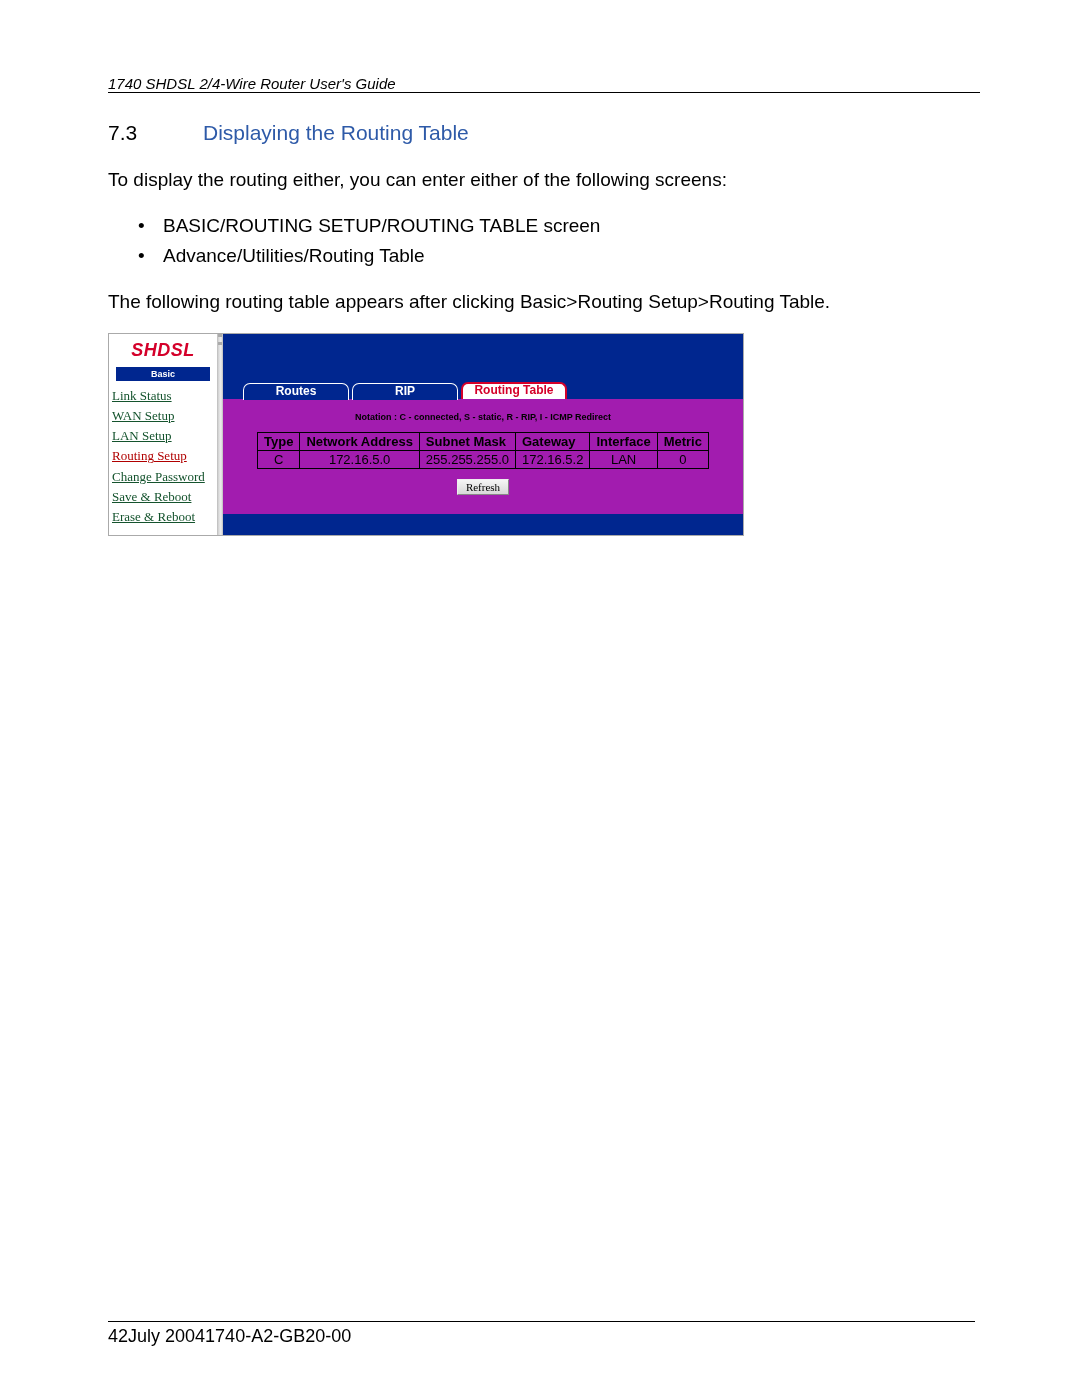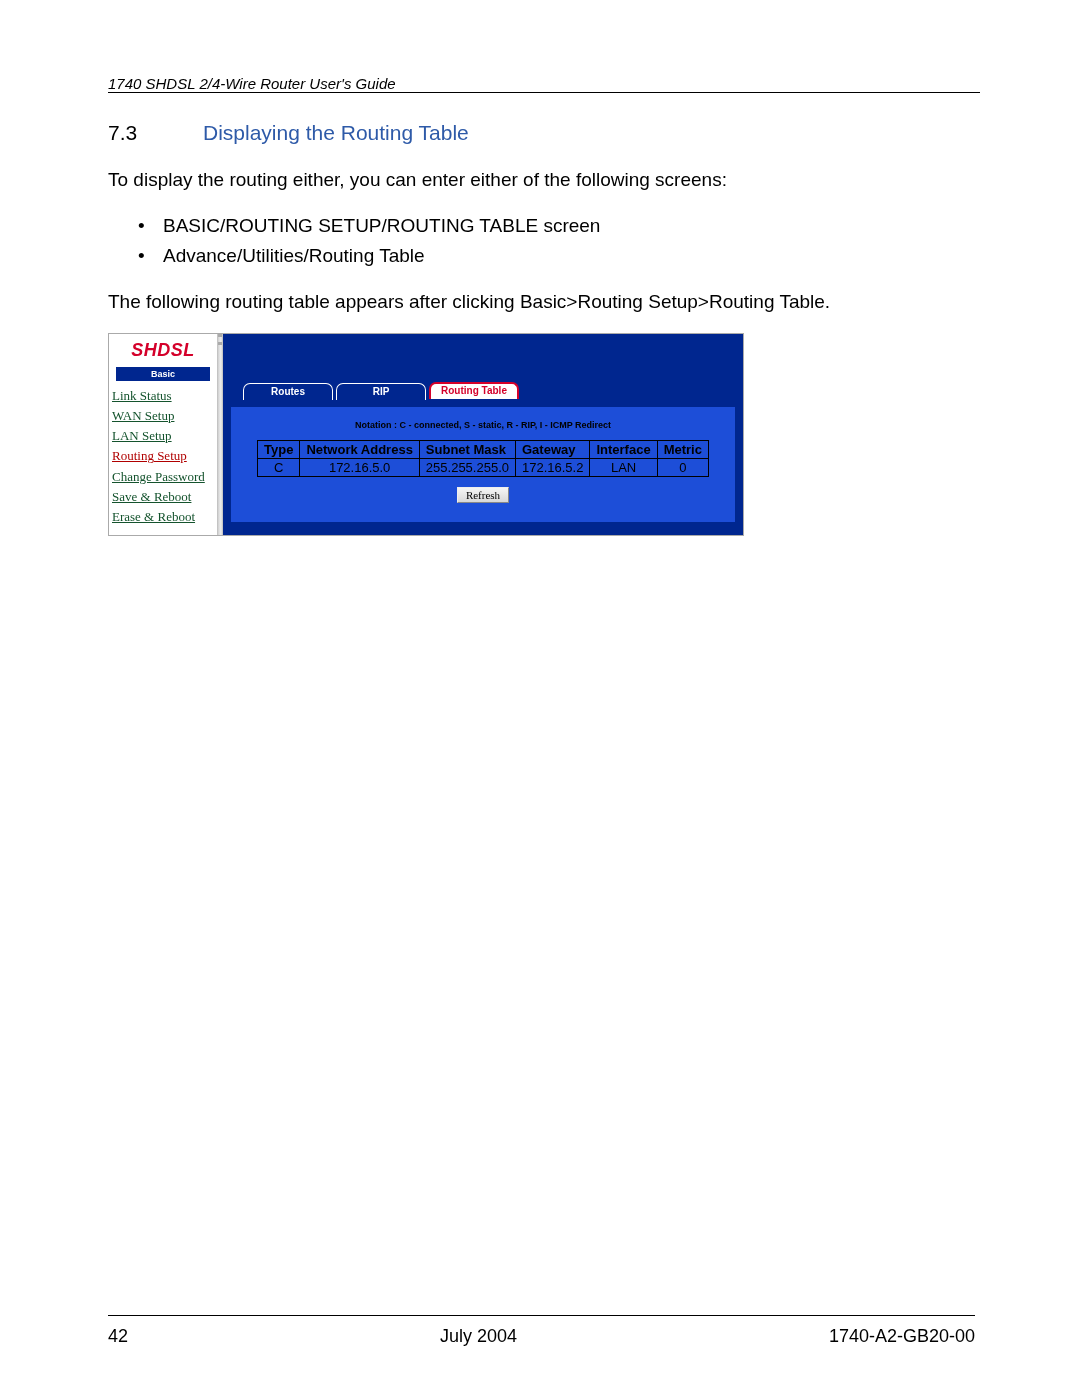--- a/index.html
+++ b/index.html
@@ -115,44 +115,44 @@
   .tabs-row {
     display:flex;
     padding-left: 20px;
     position: relative;
     height: 17px;
   }
   .tab {
     background:#00268f;
     color:#fff;
     font-weight:bold;
-    font-size:10px;
+    font-size:12px;
     font-family: Verdana, sans-serif;
-    width:90px;
+    width:106px;
     text-align:center;
     border:1px solid #fff;
     border-bottom:none;
     border-top-left-radius:7px;
     border-top-right-radius:7px;
     margin-right:3px;
     line-height:15px;
     position:relative;
     top:1px;
   }
   .tab.active {
     background:#fff;
     color:#d4002a;
     border:2px solid #d4002a;
     border-bottom:none;
     top:0;
     line-height:13px;
   }
   .tab-body {
-    background:#1d4ed8;
-    margin:8px;
+    background:#a21caf;
+    margin:0;
     padding:10px 15px 12px 15px;
     min-height:115px;
   }
   .notation {
     text-align:center;
     font-size:9px;
     font-family: Verdana, sans-serif;
     font-weight: bold;
     margin:3px 0 10px 0;
   }
@@ -184,23 +184,22 @@
     padding:1px 8px;
   }
 
   .footer {
     position: absolute;
     bottom: 50px;
     left: 108px;
     right: 105px;
     border-top: 1.5px solid #000;
     display: flex;
-    justify-content: space-between;
     font-size: 18px;
-    padding-top: 10px;
+    padding-top: 4px;
   }
 </style>
 </head>
 <body>
 
 <div class="header">1740 SHDSL 2/4-Wire Router User's Guide</div>
 
 <div class="section-heading">
   <span class="section-num">7.3</span>
   <span class="section-title">Displaying the Routing Table</span>

